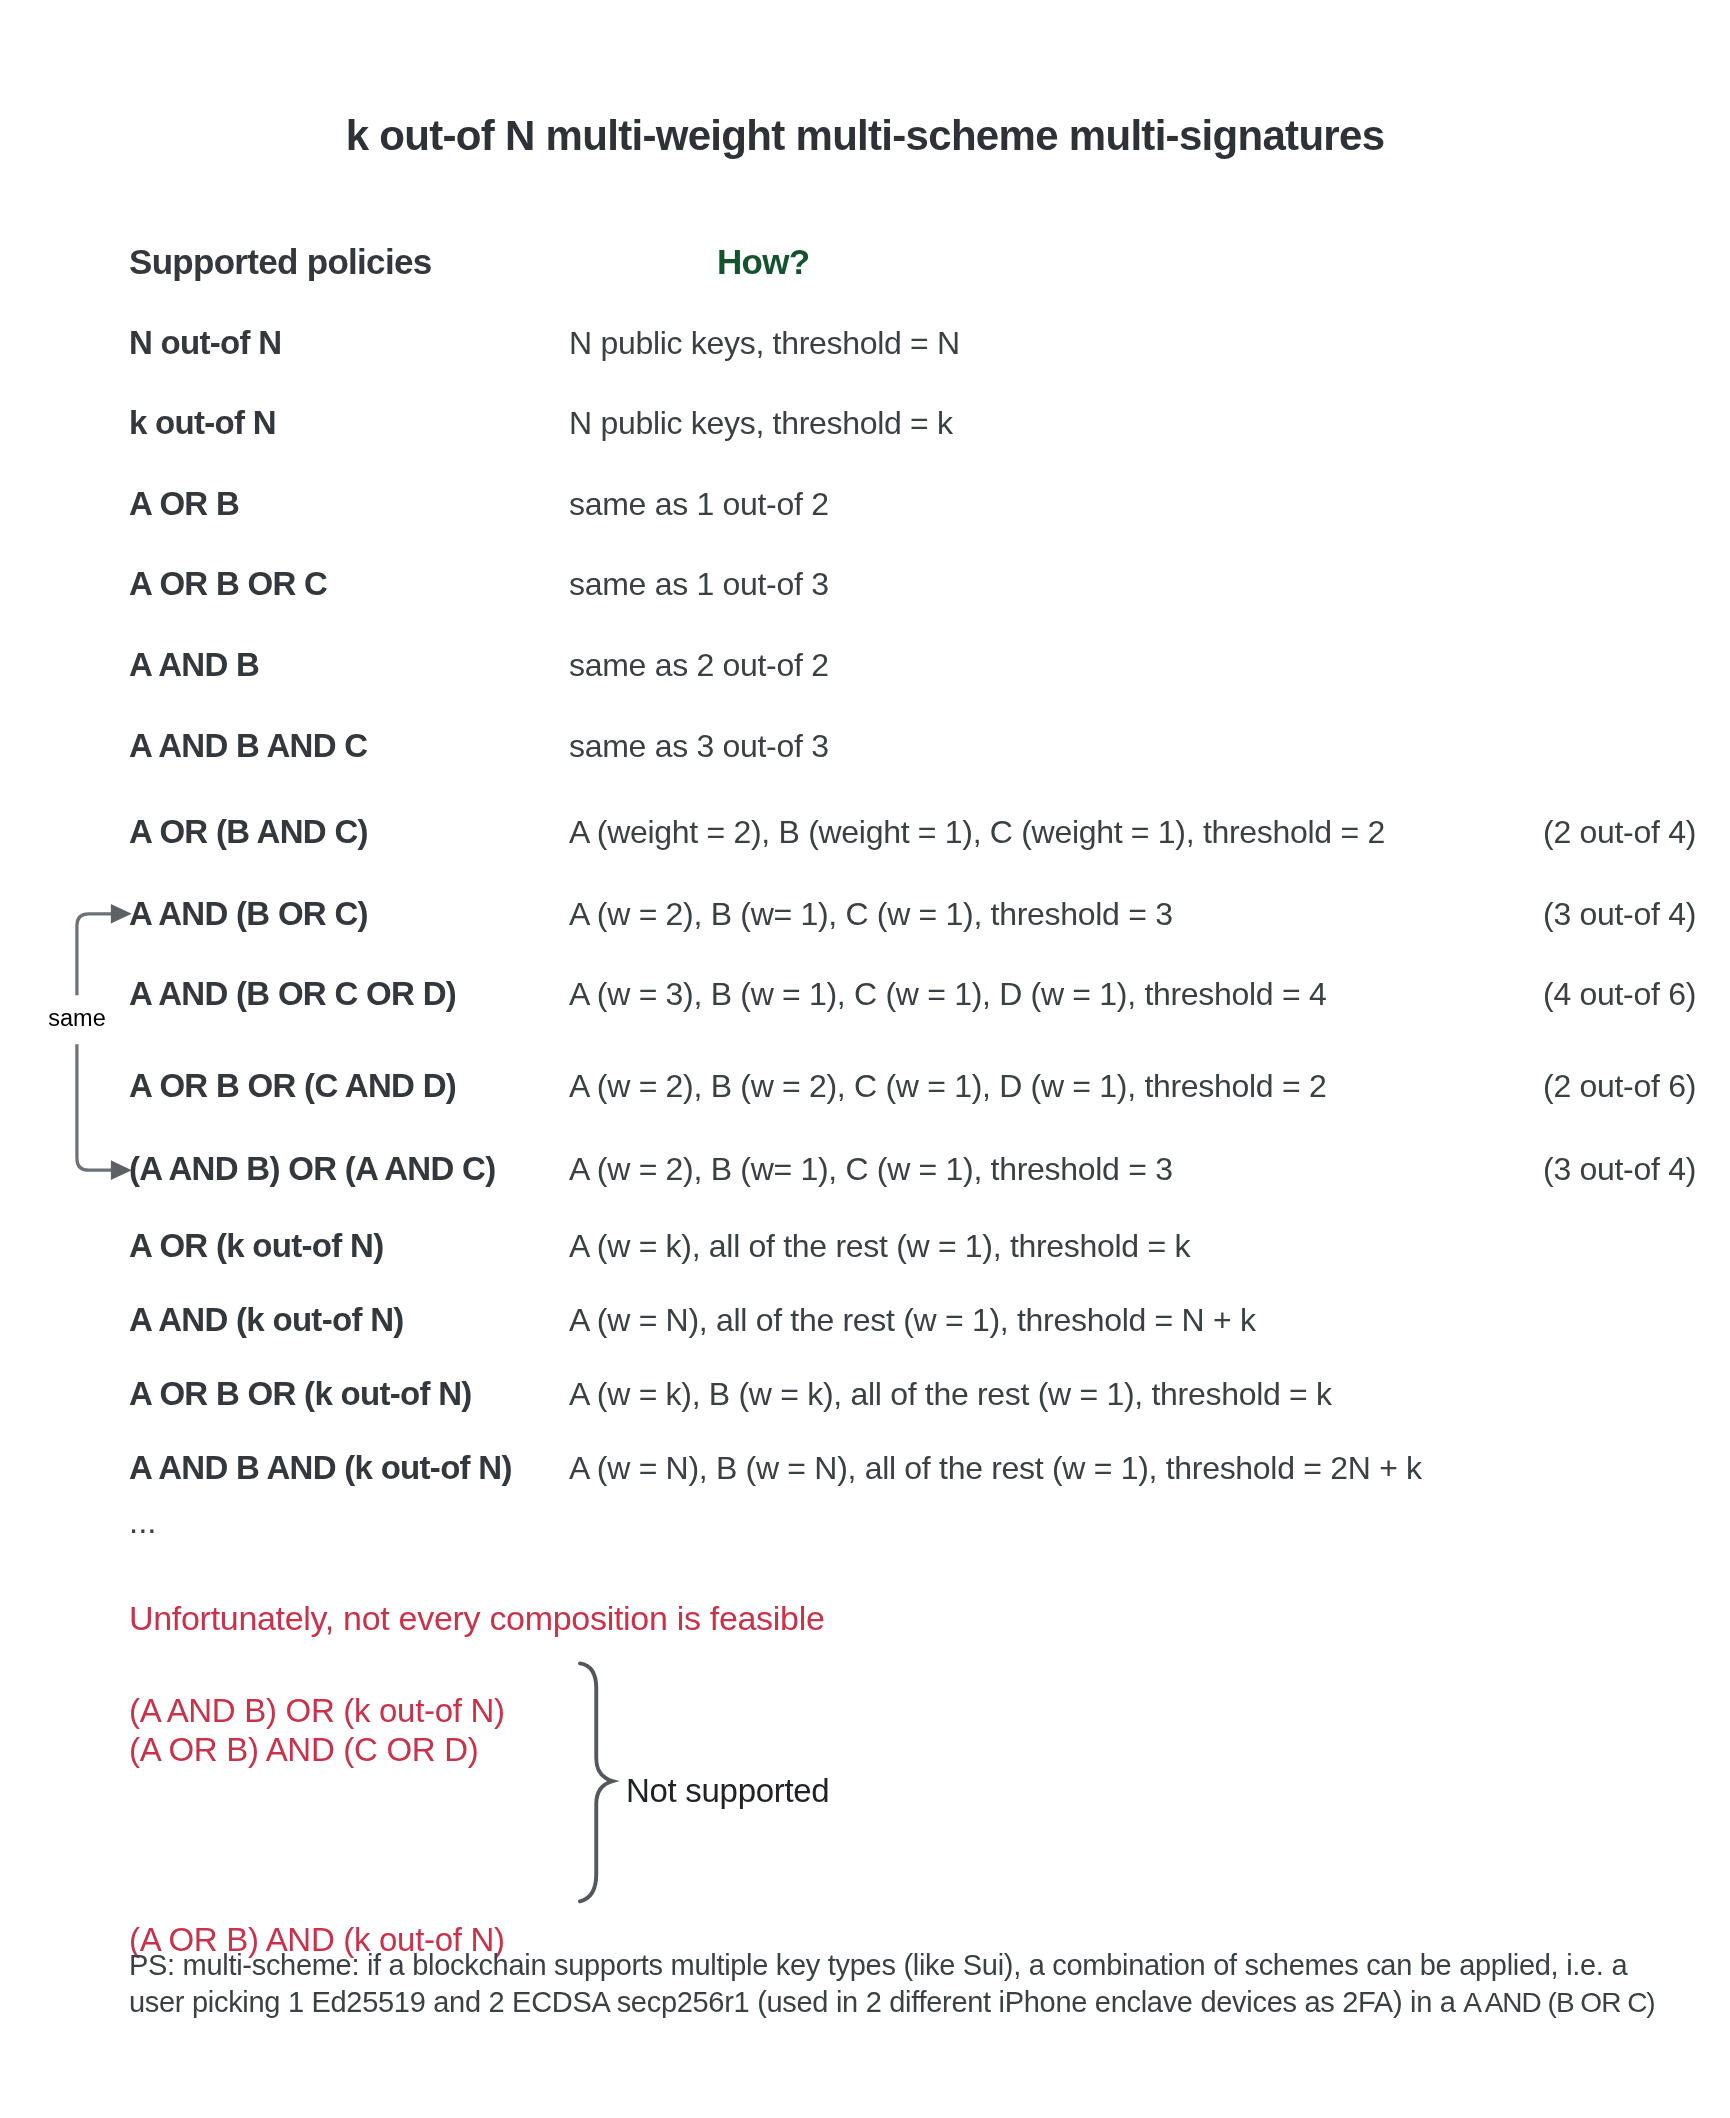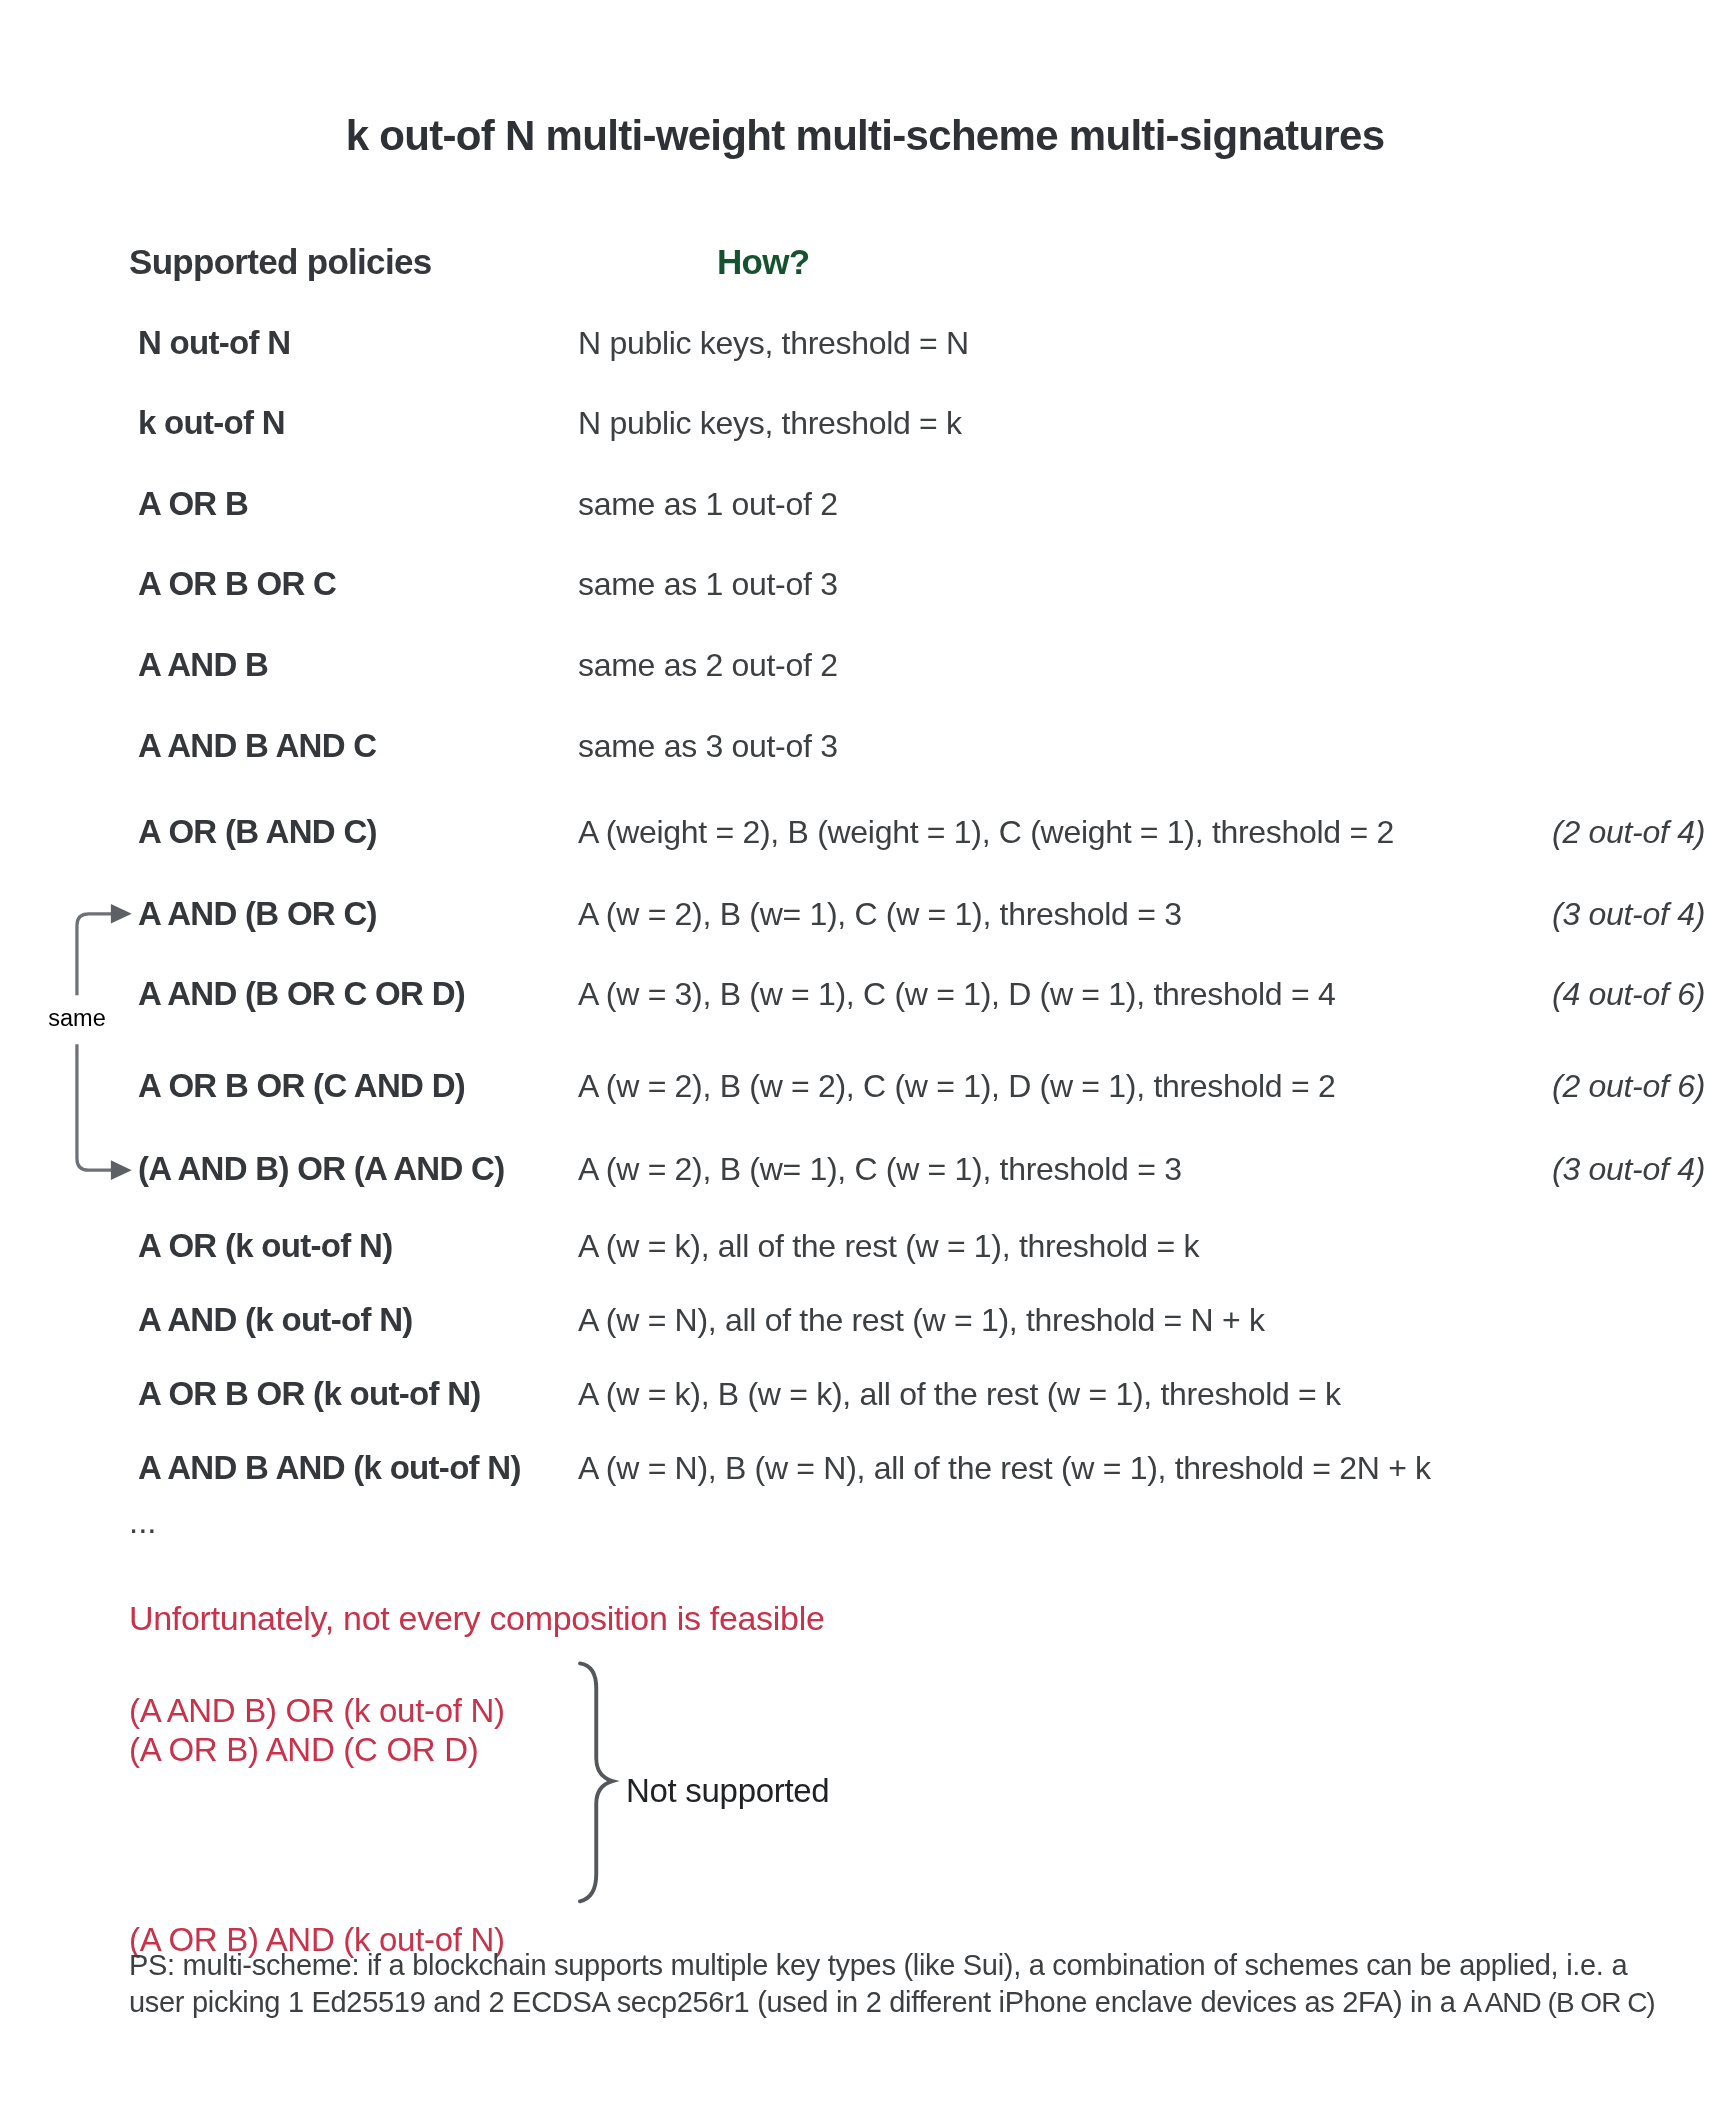--- a/index.html
+++ b/index.html
@@ -25,35 +25,35 @@
   .col-headers .h-pol {
     position: absolute; left: 0; top: 0;
     font-size: 35px; font-weight: bold; color: #34373b; letter-spacing: -0.7px;
     line-height: 40px; white-space: nowrap;
   }
   .col-headers .h-how {
     position: absolute; left: 588px; top: 0;
     font-size: 35px; font-weight: bold; color: #14532d; letter-spacing: -0.7px;
     line-height: 40px; white-space: nowrap;
   }
-  .row { position: absolute; left: 129px; width: 1567px; height: 40px; margin-left: 9px; }
+  .row { position: absolute; left: 129px; width: 1567px; height: 40px; }
   .row .policy {
     position: absolute; left: 0; top: 0;
     font-size: 33px; font-weight: bold; color: #34373b; letter-spacing: -0.7px;
     line-height: 40px; white-space: nowrap;
   }
   .row .how {
     position: absolute; left: 440px; top: 0;
     font-size: 32px; color: #3c4043; letter-spacing: -0.3px;
     line-height: 40px; white-space: nowrap;
   }
   .row .note {
     position: absolute; right: 0; top: 0;
     font-size: 32px; color: #3c4043; letter-spacing: -0.3px;
-    line-height: 40px; white-space: nowrap; font-style: italic;
+    line-height: 40px; white-space: nowrap;
   }
   .ellipsis {
     position: absolute; left: 129px; top: 1502px;
     font-size: 33px; color: #3c4043; line-height: 40px;
   }
   .same-connector { position: absolute; left: 26px; top: 891px; width: 111px; height: 300px; }
   .same-label {
     position: absolute; left: 25px; top: 1004px; width: 104px;
     text-align: center; font-size: 23.5px; color: #000000; line-height: 29px;
   }

